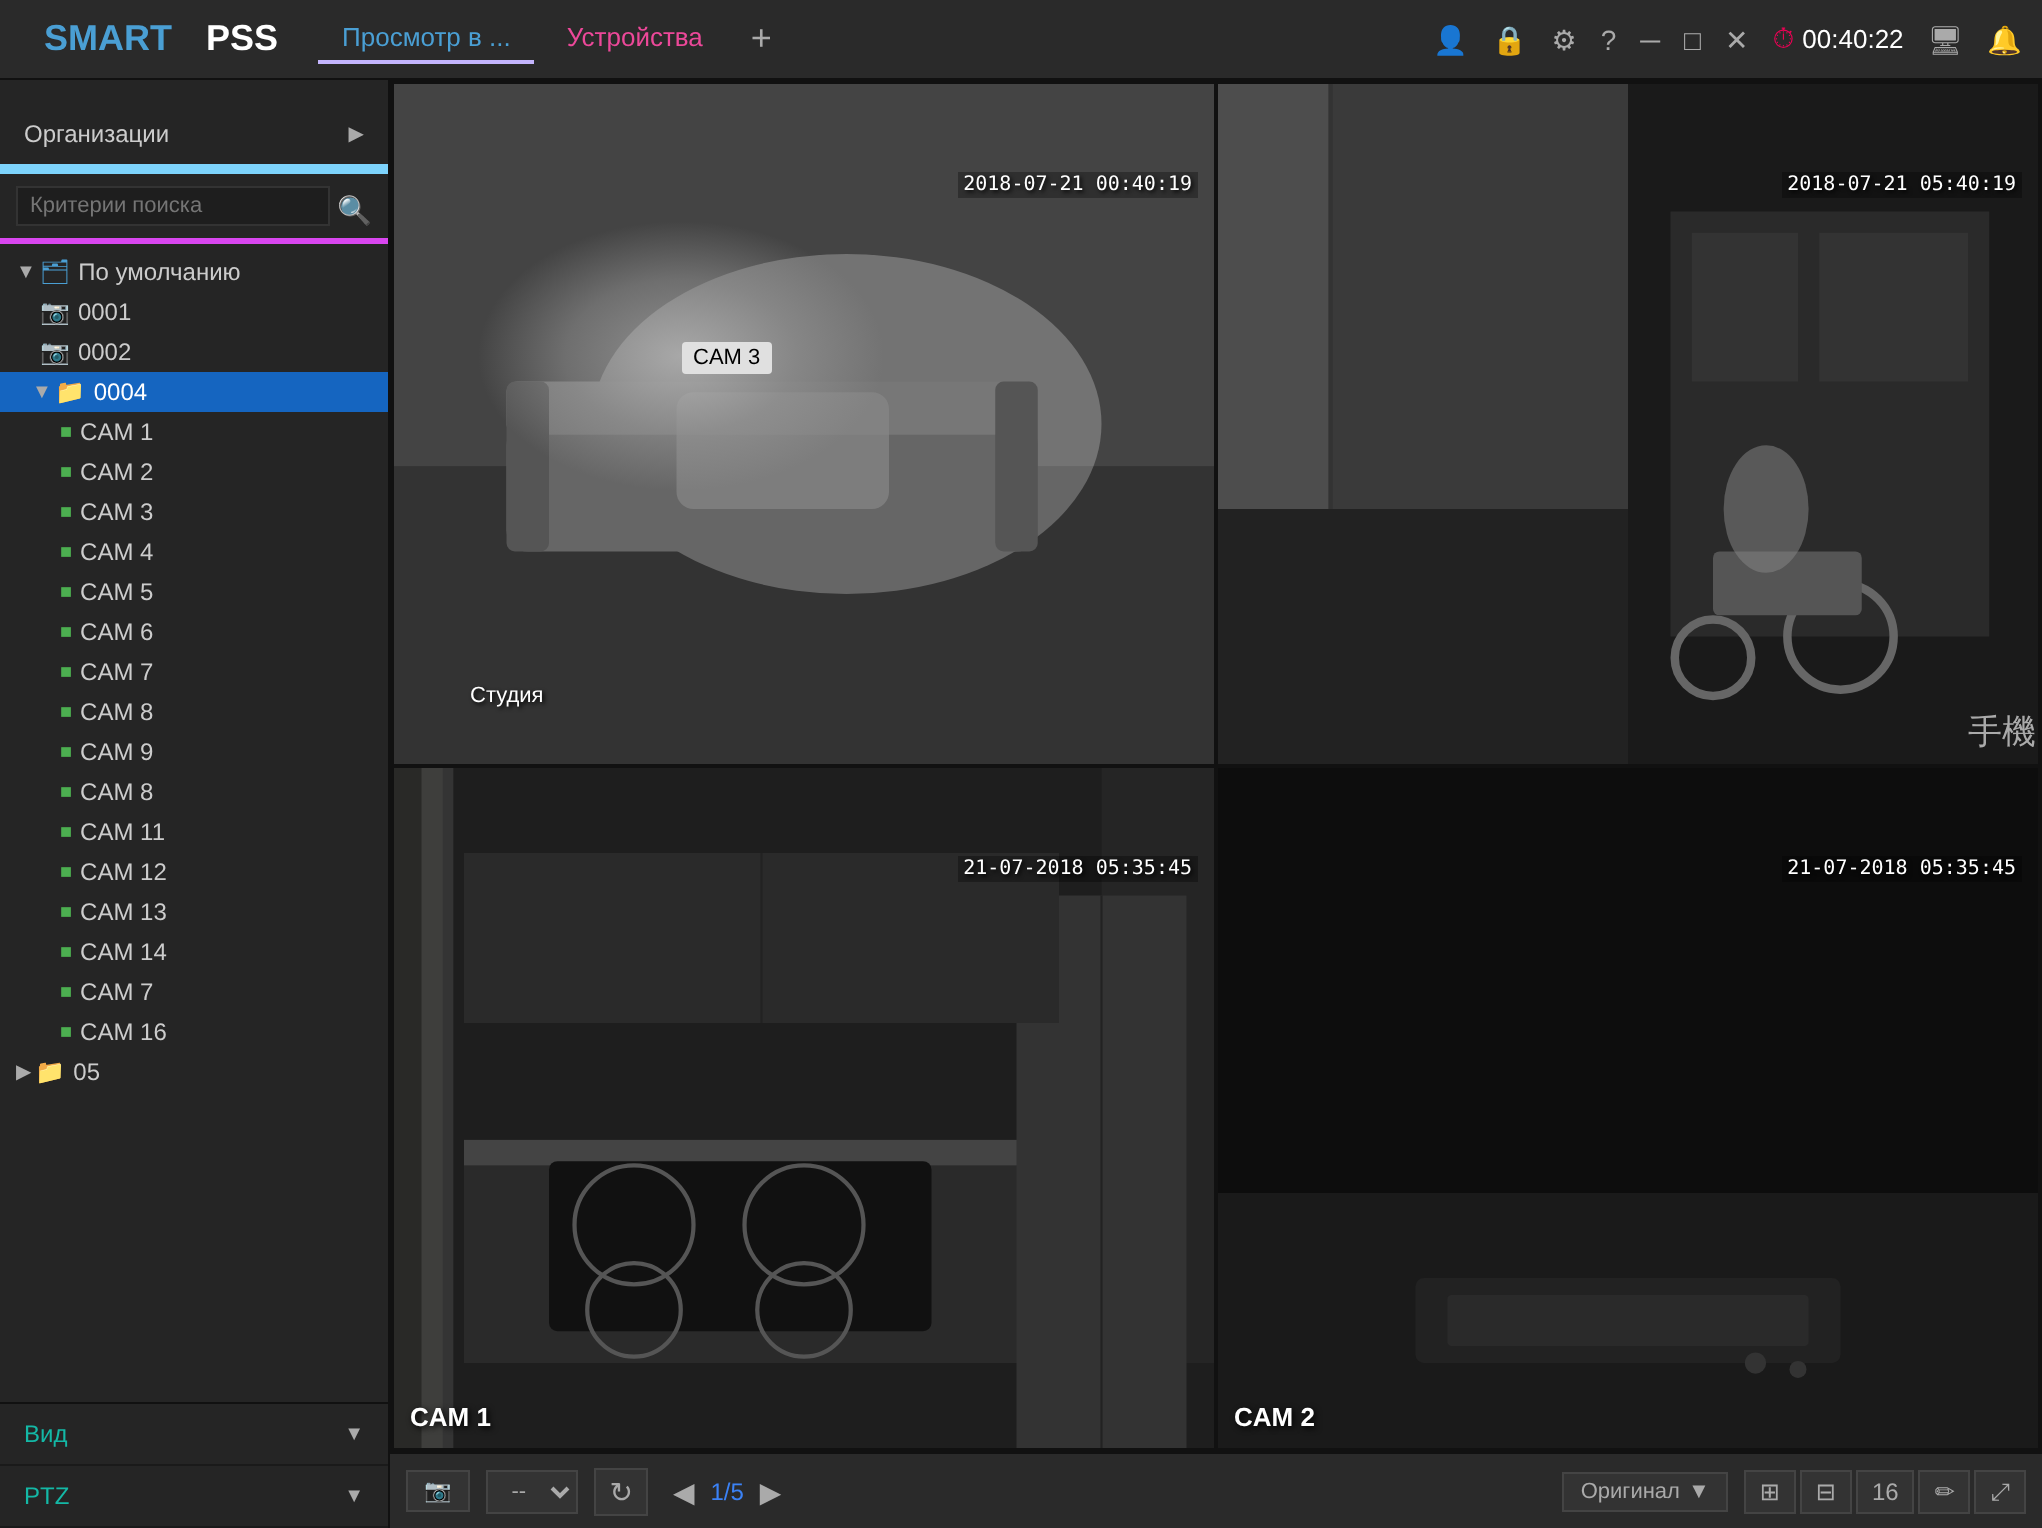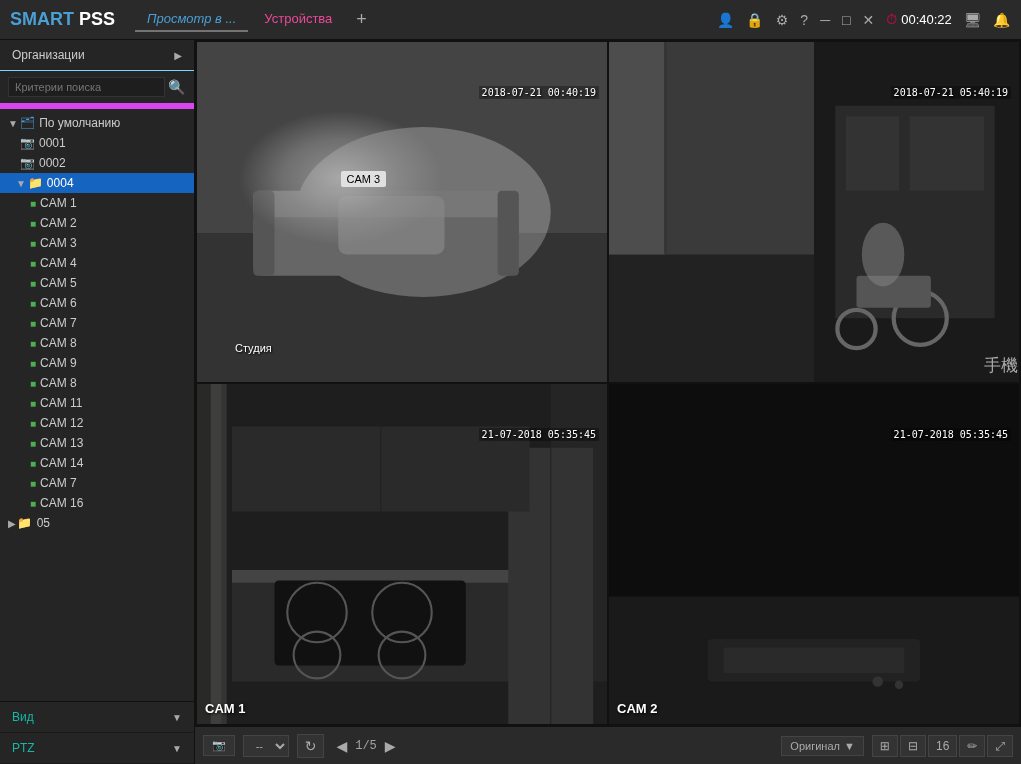--- a/index.html
+++ b/index.html
@@ -1,39 +1,39 @@
 <!DOCTYPE html>
 <html><head>
   <meta charset="utf-8">
   <style>
     * { box-sizing: border-box; margin: 0; padding: 0; }
     body { background: #1a1a1a; font-family: 'Segoe UI', Arial, sans-serif; font-size: 12px; color: #ccc; width: 1021px; height: 764px; overflow: hidden; display: flex; flex-direction: column; }
 
     
     .topbar { background: #2a2a2a; height: 40px; display: flex; align-items: center; padding: 0 10px; border-bottom: 1px solid #111; flex-shrink: 0; }
     .topbar-logo { color: #fff; font-size: 18px; font-weight: bold; margin-right: 20px; }
-    .topbar-logo span { color: #4a9fd4; }
+    .topbar-logo span { color: #4a9fd4; margin-left: 12px; }
     .topbar-tabs { display: flex; align-items: center; flex: 1; gap: 4px; }
     .topbar-tab { color: #ec4899; padding: 4px 12px; cursor: pointer; font-size: 13px; border-bottom: 2px solid transparent; }
-    .topbar-tab.active { color: #4a9fd4; border-bottom: 2px solid #737373; font-style: italic; }
+    .topbar-tab.active { color: #4a9fd4; border-bottom: 2px solid #c4b5fd; }
     .topbar-add { color: #aaa; font-size: 18px; cursor: pointer; padding: 0 8px; }
     .topbar-right { display: flex; align-items: center; gap: 12px; margin-left: auto; }
     .topbar-icon { color: #aaa; cursor: pointer; font-size: 14px; }
     .topbar-time { color: #fff; font-size: 13px; display: flex; align-items: center; gap: 4px; }
     .topbar-clock-icon { color: #e05; font-size: 14px; }
 
     
     .main-layout { display: flex; flex: 1; overflow: hidden; }
 
     
     .sidebar { width: 195px; background: #252525; border-right: 1px solid #111; display: flex; flex-direction: column; flex-shrink: 0; }
-    .sidebar-section-header { padding: 8px 12px; display: flex; align-items: center; justify-content: space-between; border-bottom: 1px solid #7dd3fc; }
+    .sidebar-section-header { padding: 8px 12px; display: flex; align-items: center; justify-content: space-between; border-bottom: 5px solid #7dd3fc; margin-top: 12px; }
     .sidebar-section-title { color: #ccc; font-size: 12px; }
     .sidebar-arrow { color: #aaa; font-size: 10px; }
-    .sidebar-search { display: flex; align-items: center; padding: 6px 8px; border-bottom: 6px solid #d946ef; }
+    .sidebar-search { display: flex; align-items: flex-end; padding: 6px 8px; border-bottom: 3px solid #d946ef; }
     .sidebar-search input { background: #1e1e1e; border: 1px solid #333; color: #ccc; padding: 3px 6px; flex: 1; font-size: 11px; outline: none; }
     .sidebar-search-icon { color: #aaa; margin-left: 4px; cursor: pointer; font-size: 14px; }
     .sidebar-tree { flex: 1; overflow-y: auto; padding: 4px 0; }
     .sidebar-tree::-webkit-scrollbar { width: 4px; }
     .sidebar-tree::-webkit-scrollbar-thumb { background: #444; }
     .tree-item { display: flex; align-items: center; padding: 3px 8px; cursor: pointer; white-space: nowrap; }
     .tree-item.selected { background: #1565C0; color: #fff; }
     .tree-item .tree-icon { margin-right: 4px; font-size: 12px; }
     .tree-item .tree-label { font-size: 12px; }
     .cam-icon { color: #4caf50; margin-right: 4px; font-size: 10px; }
@@ -61,21 +61,21 @@
     
     .cam3-tooltip { position: absolute; top: 38%; left: 35%; background: #e0e0e0; color: #000; font-size: 11px; padding: 2px 6px; border-radius: 2px; z-index: 10; white-space: nowrap; }
 
     
     .bottombar { height: 38px; background: #2a2a2a; border-top: 1px solid #111; display: flex; align-items: center; padding: 0 8px; gap: 8px; flex-shrink: 0; }
     .bottombar-btn { background: #333; border: 1px solid #444; color: #aaa; padding: 3px 8px; cursor: pointer; font-size: 11px; display: flex; align-items: center; gap: 4px; }
     .bottombar-select { background: #333; border: 1px solid #444; color: #aaa; padding: 3px 8px; font-size: 11px; cursor: pointer; }
     .bottombar-refresh { background: #333; border: 1px solid #444; color: #aaa; padding: 3px 7px; cursor: pointer; font-size: 14px; }
     .bottombar-nav { display: flex; align-items: center; gap: 4px; }
     .bottombar-nav-btn { background: none; border: none; color: #aaa; cursor: pointer; font-size: 14px; padding: 2px 4px; }
-    .bottombar-page { color: #a3a3a3; font-size: 12px; font-family: Liberation Mono, monospace; }
+    .bottombar-page { color: #3b82f6; font-size: 12px; }
     .bottombar-spacer { flex: 1; }
     .bottombar-quality { background: #333; border: 1px solid #444; color: #aaa; padding: 3px 8px; font-size: 11px; cursor: pointer; display: flex; align-items: center; gap: 4px; }
     .bottombar-layout-btns { display: flex; gap: 2px; }
     .layout-btn { background: #333; border: 1px solid #444; color: #aaa; padding: 3px 7px; cursor: pointer; font-size: 12px; }
 
     
     .cam-studio-label { position: absolute; bottom: 28px; left: 8px; color: #fff; font-size: 11px; text-shadow: 1px 1px 2px #000; margin-left: 30px; }
   </style>
 </head>
 <body>

